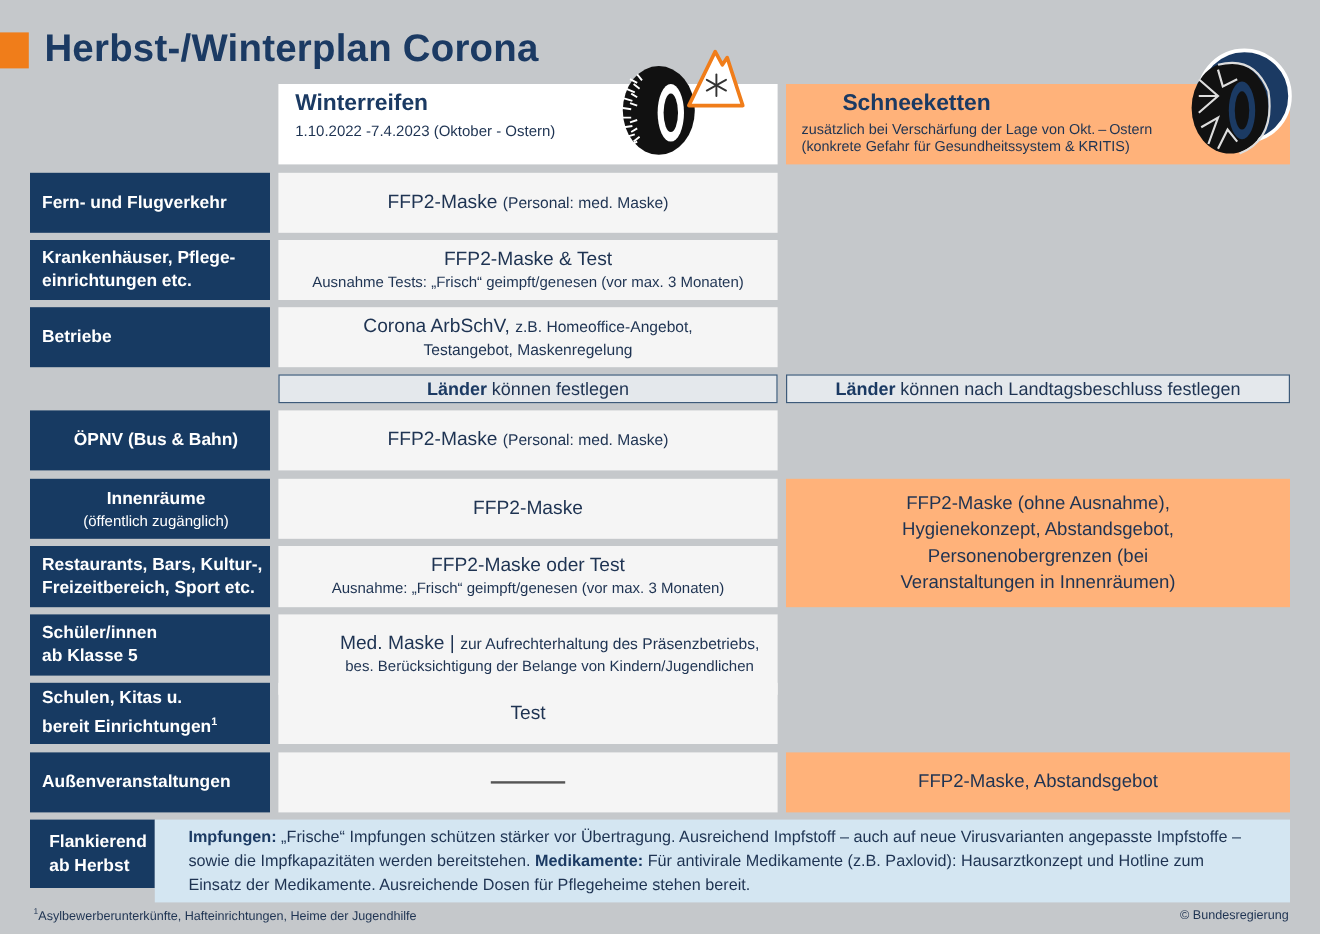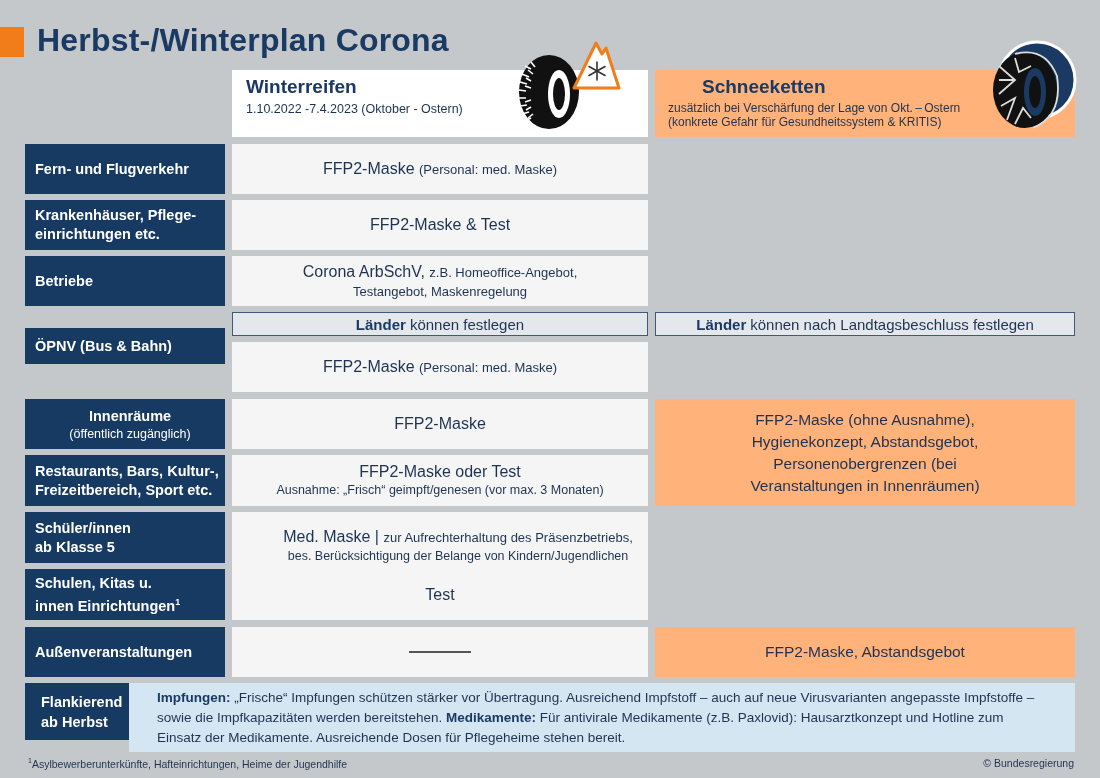--- a/index.html
+++ b/index.html
@@ -136,48 +136,49 @@
 <div class="label" style="top:144px;height:50px;">
   <span>Fern- und Flugverkehr</span>
 </div>
 <div class="label" style="top:200px;height:50px;">
   <span>Krankenhäuser, Pflege-</span>
   <span>einrichtungen etc.</span>
 </div>
 <div class="label" style="top:256px;height:50px;">
   <span>Betriebe</span>
 </div>
-<div class="label" style="top:328px;height:36px;">
+<div class="label" style="top:342px;height:50px;text-align:center;">
   <span>ÖPNV (Bus &amp; Bahn)</span>
 </div>
 <div class="label" style="top:399px;height:50px;text-align:center;">
   <span>Innenräume</span>
   <span class="small">(öffentlich zugänglich)</span>
 </div>
 <div class="label" style="top:455px;height:51px;">
   <span>Restaurants, Bars, Kultur-,</span>
   <span>Freizeitbereich, Sport etc.</span>
 </div>
 <div class="label" style="top:512px;height:51px;">
   <span>Schüler/innen</span>
   <span>ab Klasse 5</span>
 </div>
 <div class="label" style="top:569px;height:51px;">
   <span>Schulen, Kitas u.</span>
-  <span><span>innen Einrichtungen</span><sup>1</sup></span>
+  <span><span>bereit Einrichtungen</span><sup>1</sup></span>
 </div>
 <div class="label" style="top:627px;height:50px;">
   <span>Außenveranstaltungen</span>
 </div>
 
 <div class="cell" style="top:144px;height:50px;">
   <div class="main"><span>FFP2-Maske</span> <span class="small">(Personal: med. Maske)</span></div>
 </div>
 <div class="cell" style="top:200px;height:50px;">
   <div class="main">FFP2-Maske &amp; Test</div>
+  <div class="sub">Ausnahme Tests: „Frisch“ geimpft/genesen (vor max. 3 Monaten)</div>
 </div>
 <div class="cell" style="top:256px;height:50px;">
   <div class="main"><span>Corona ArbSchV,</span> <span class="small">z.B. Homeoffice-Angebot,</span></div>
   <div class="sub" style="font-size:13px;">Testangebot, Maskenregelung</div>
 </div>
 
 <div class="laender" style="left:232px;width:416px;">
   <b>Länder</b>
     <span>können festlegen</span>
 </div>

